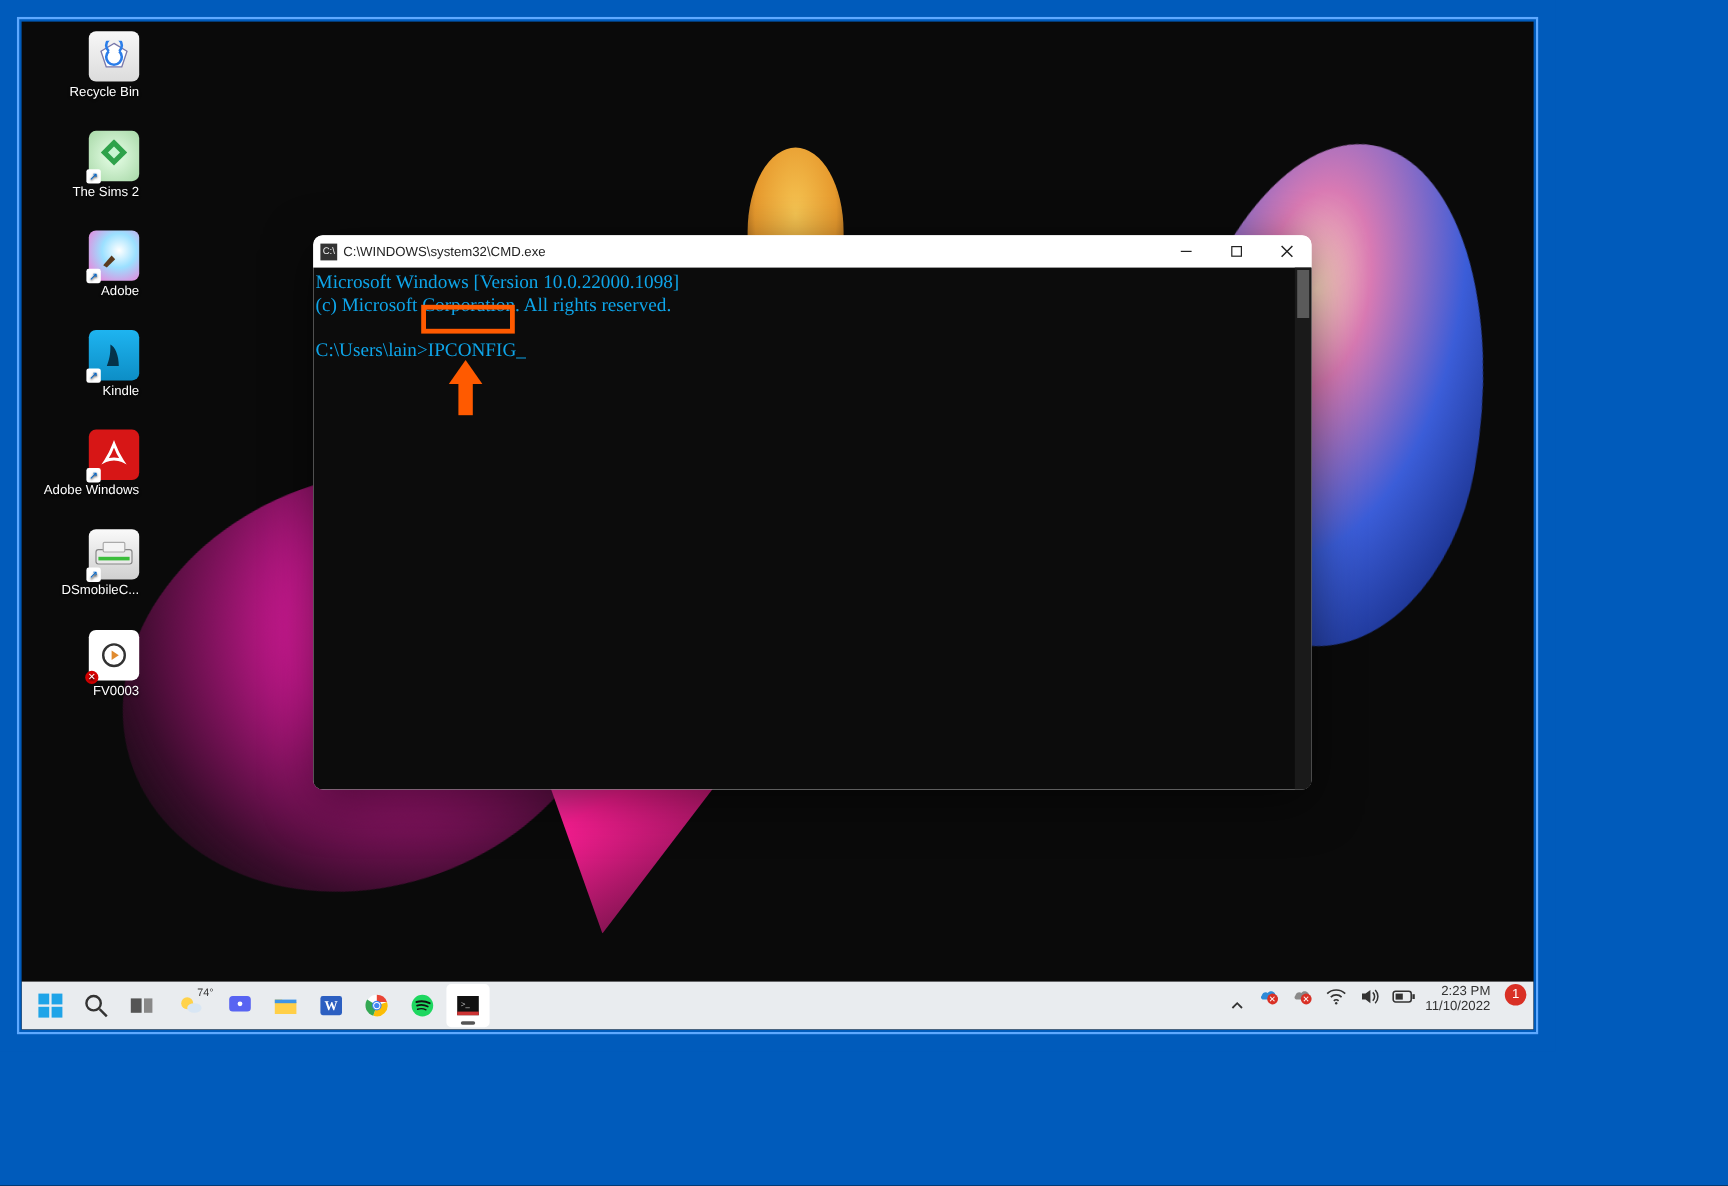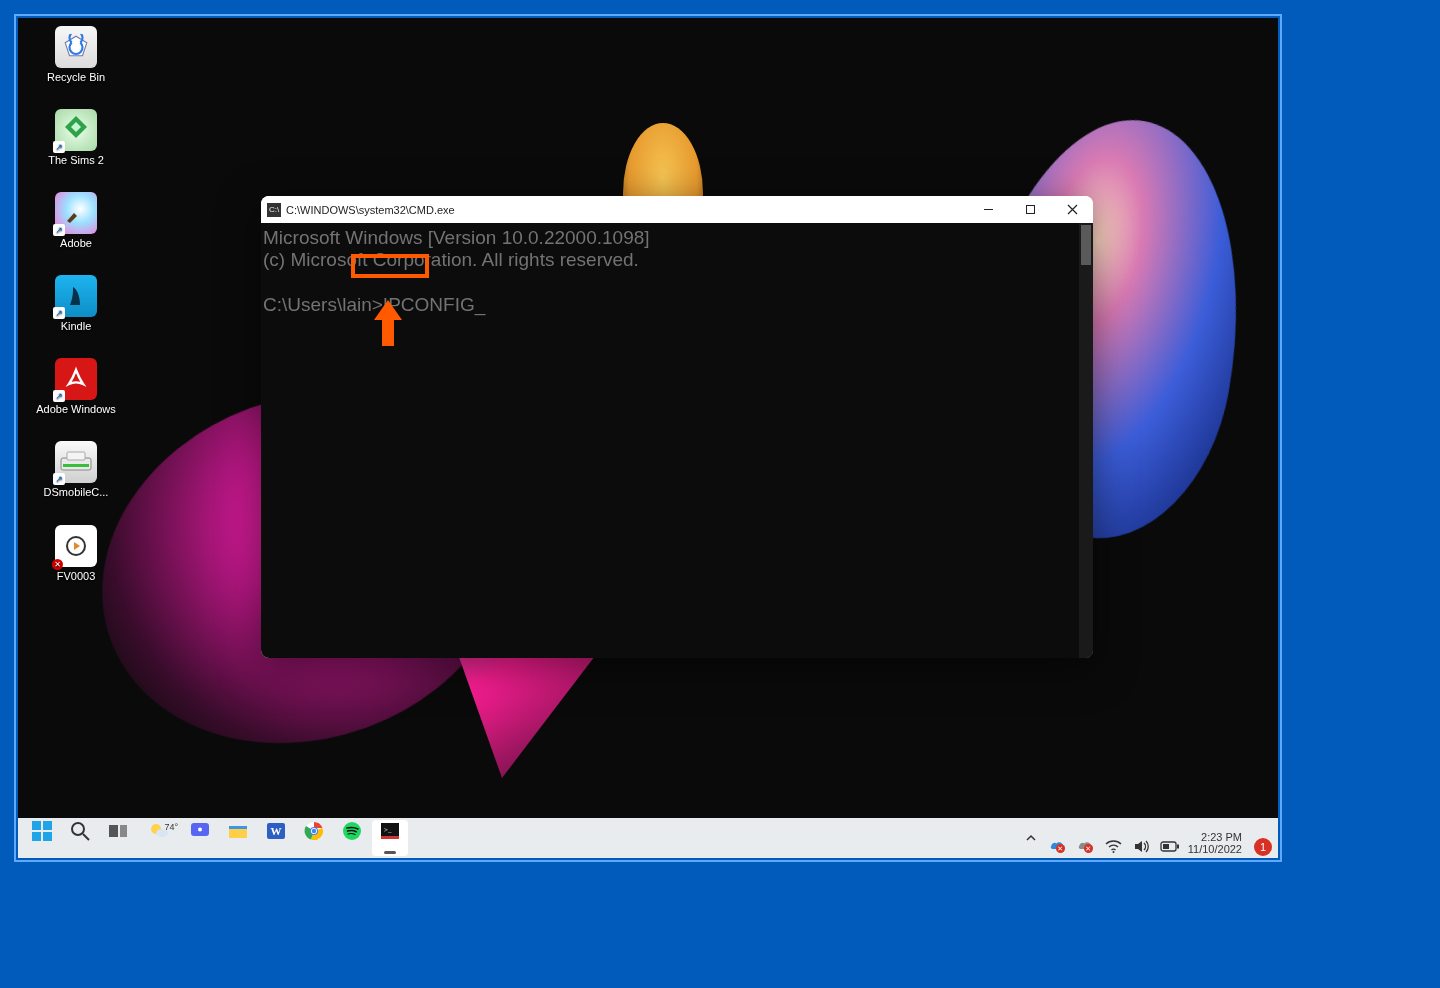--- a/index.html
+++ b/index.html
@@ -54,21 +54,21 @@
   left: 18px; top: 8px;
   width: 80px;
   display: flex;
   flex-direction: column;
   gap: 26px;
 }
 .di {
   width: 80px;
   display: flex;
   flex-direction: column;
-  align-items: center;
+  align-items: flex-end;
   color: #fff;
   cursor: pointer;
   text-shadow: 0 1px 2px #000;
 }
 .di .ic {
   width: 42px; height: 42px;
   border-radius: 6px;
   display: flex; align-items: center; justify-content: center;
   position: relative;
 }
@@ -120,23 +120,23 @@
 .titlebar .spacer { flex: 1; }
 .winbtn {
   width: 42px; height: 27px;
   display: flex; align-items: center; justify-content: center;
   color: #222; font-size: 13px;
   font-family: inherit;
 }
 .cmd-body {
   flex: 1;
   background: #0c0c0c;
-  color: #737373;
-  font-family: Liberation Sans, sans-serif;
-  font-size: 19px;
+  color: #0ea5e9;
+  font-family: Liberation Serif, serif;
+  font-size: 16px;
   line-height: 1.18;
   padding: 4px 2px;
   position: relative;
   white-space: pre;
 }
 .cmd-scroll {
   position: absolute; right: 0; top: 0; bottom: 0; width: 14px;
   background: #1a1a1a;
 }
 .cmd-scroll .thumb {
@@ -172,32 +172,32 @@
   left: 0; right: 0; bottom: 0;
   height: 40px;
   background: #e9ecef;
   display: flex; align-items: center;
   padding: 0 6px;
   gap: 2px;
 }
 .tbtn {
   width: 36px; height: 36px;
   border-radius: 4px;
-  display: flex; align-items:flex-start; justify-content:center;
+  display: flex; align-items:center; justify-content:center;
   cursor: pointer;
   position: relative;
 }
 .tbtn.active::after {
   content:""; position:absolute; bottom:2px; left:12px; right:12px; height:3px;
   background:#555; border-radius:2px;
 }
 .tbtn svg { width: 22px; height: 22px; }
 .tray {
   margin-left: auto;
-  display: flex; align-items: flex-end; gap: 8px;
+  display: flex; align-items: flex-start; gap: 8px;
   font-size: 11px; color: #333;
 }
 .tray .tri {
   width: 18px; height: 36px;
   display:flex; align-items:center; justify-content:center;
   cursor:pointer;
 }
 .clock { text-align: right; line-height: 1.15; padding-right:4px; cursor: pointer; }
 .notif-badge {
   width:18px; height:18px; border-radius:50%;

